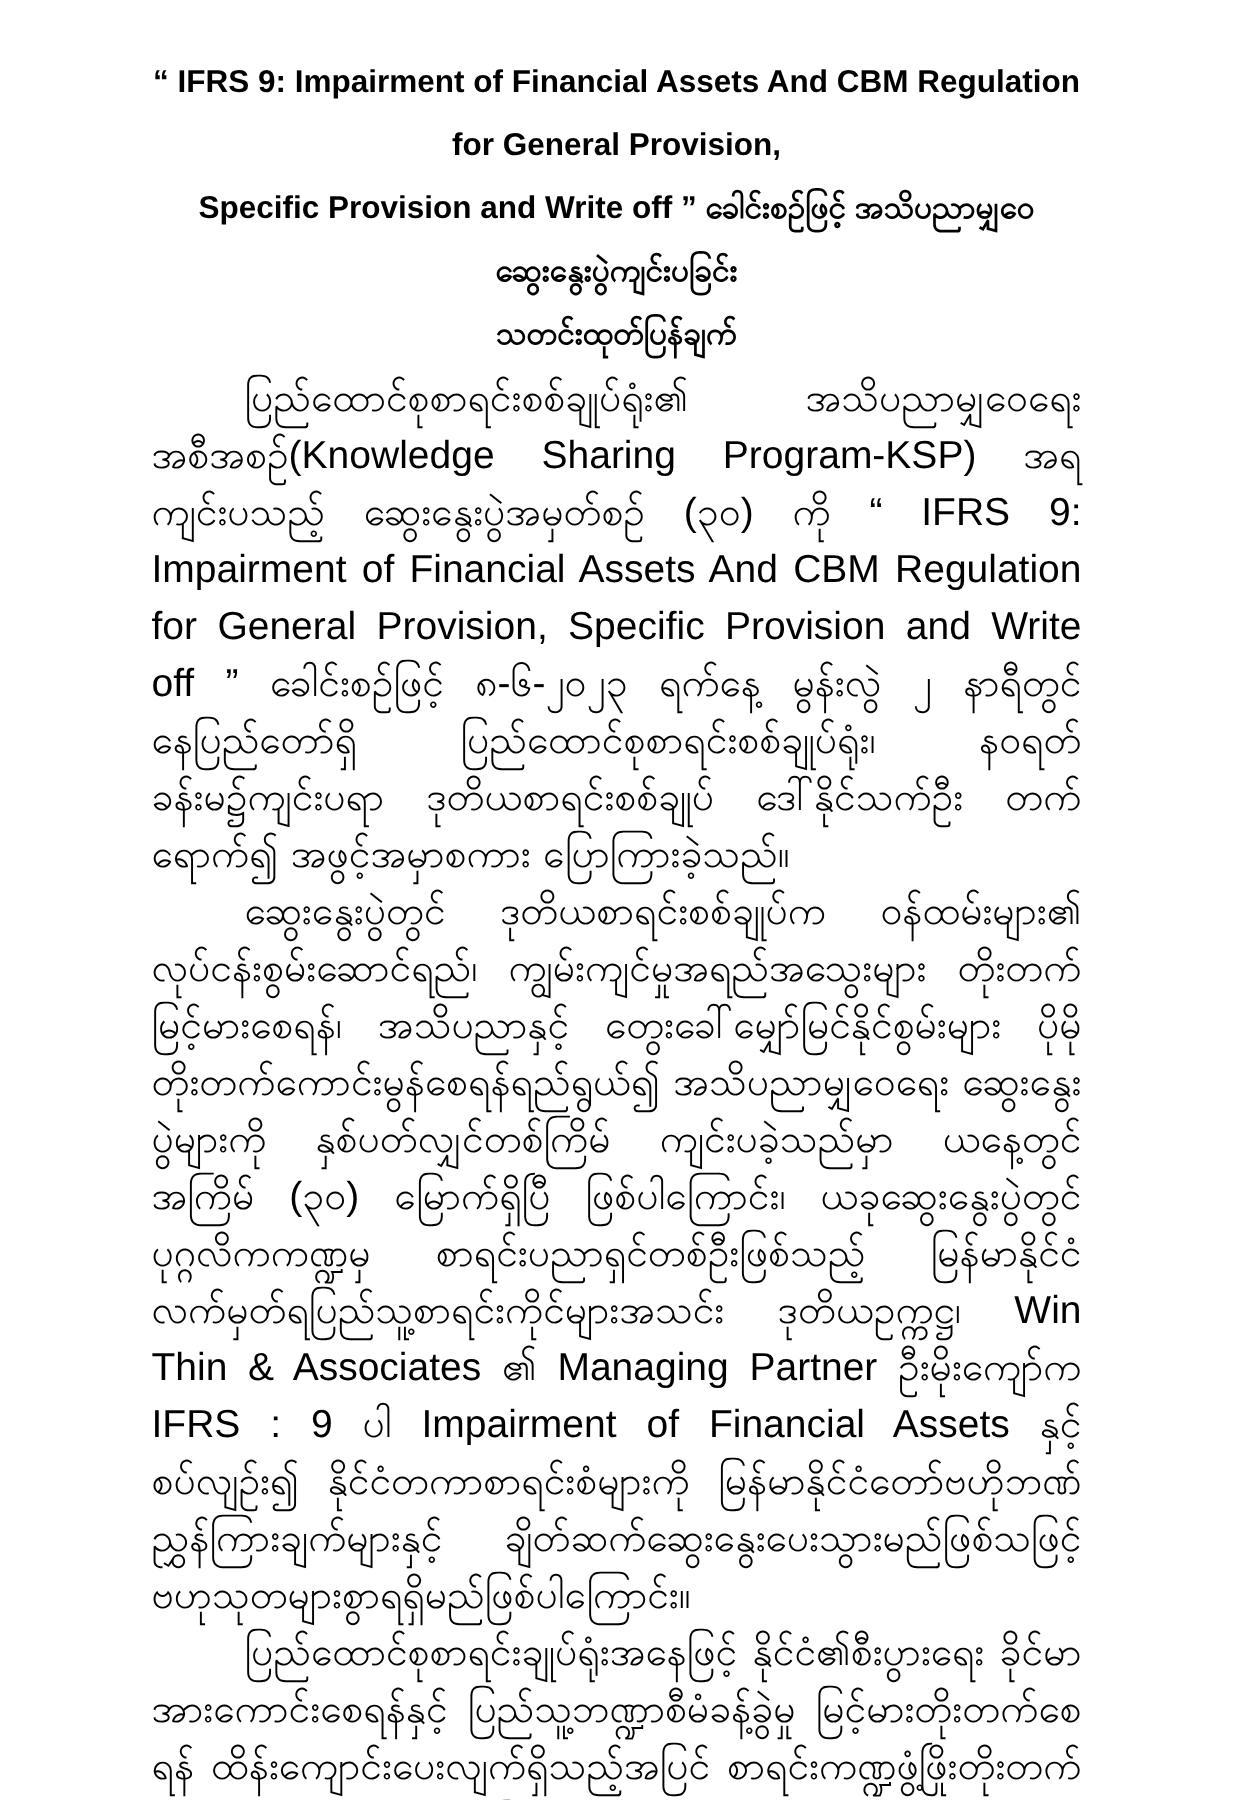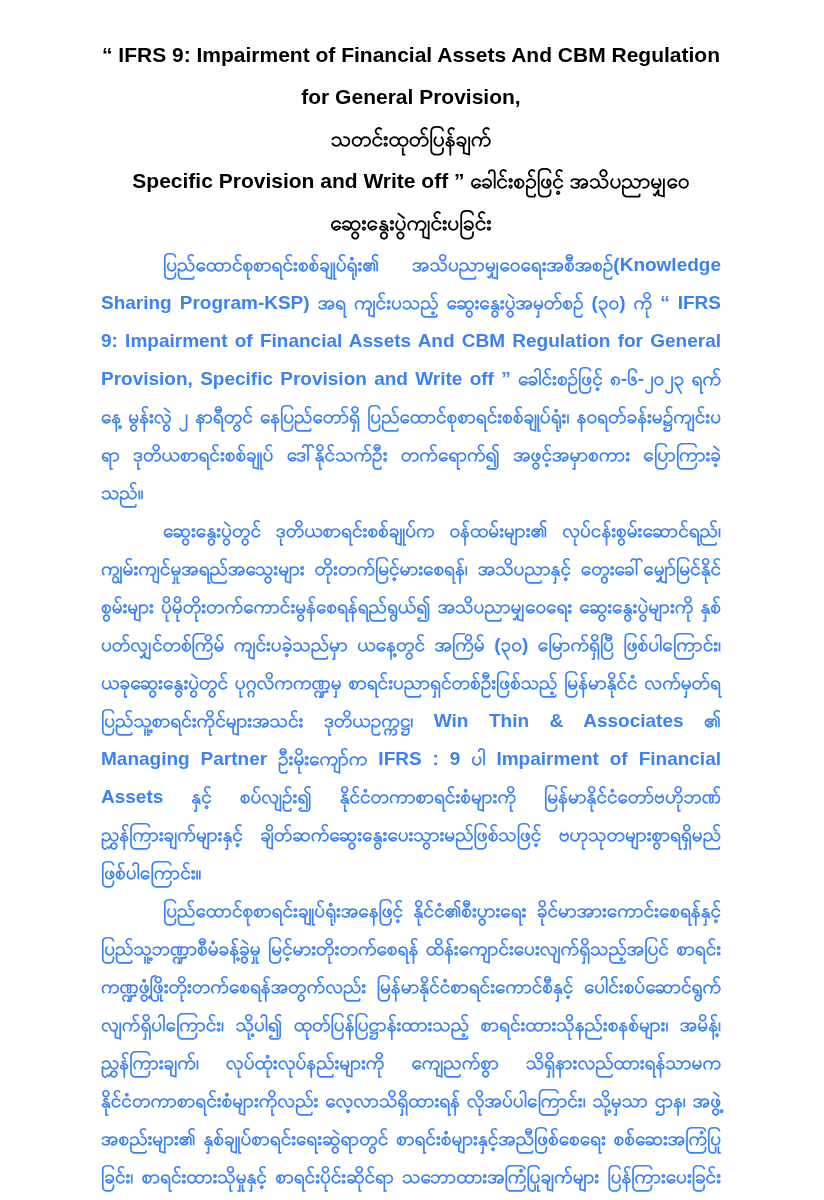--- a/index.html
+++ b/index.html
@@ -25,38 +25,38 @@
     font-weight: 700;
     text-align: center;
     line-height: 42px;
     color: #000000;
   }
   .doc-title .title-line {
     display: block;
   }
   .doc-body p {
     margin: 0;
-    font-size: 19px;
-    font-weight: 700;
+    font-size: 26px;
+    font-weight: 400;
     line-height: 38px;
     text-align: justify;
     text-indent: 62px;
-    color: #3b82f6;
+    color: #000000;
     word-spacing: 1px;
   }
 </style>
 </head>
 <body>
 
 <div class="page">
 
   <h1 class="doc-title">
     <span class="title-line">“ IFRS 9: Impairment of Financial Assets And CBM Regulation for General Provision,</span>
+    <span class="title-line">Specific Provision and Write off ” ခေါင်းစဉ်ဖြင့် အသိပညာမျှဝေဆွေးနွေးပွဲကျင်းပခြင်း</span>
     <span class="title-line">သတင်းထုတ်ပြန်ချက်</span>
-    <span class="title-line">Specific Provision and Write off ” ခေါင်းစဉ်ဖြင့် အသိပညာမျှဝေဆွေးနွေးပွဲကျင်းပခြင်း</span>
   </h1>
 
   <div class="doc-body">
     <p>ပြည်ထောင်စုစာရင်းစစ်ချုပ်ရုံး၏ အသိပညာမျှဝေရေးအစီအစဉ်(Knowledge Sharing Program-KSP) အရ ကျင်းပသည့် ဆွေးနွေးပွဲအမှတ်စဉ် (၃၀) ကို “ IFRS 9: Impairment of Financial Assets And CBM Regulation for General Provision, Specific Provision and Write off ” ခေါင်းစဉ်ဖြင့် ၈-၆-၂၀၂၃ ရက်နေ့ မွန်းလွဲ ၂ နာရီတွင် နေပြည်တော်ရှိ ပြည်ထောင်စုစာရင်းစစ်ချုပ်ရုံး၊ နဝရတ်ခန်းမ၌ကျင်းပရာ ဒုတိယစာရင်းစစ်ချုပ် ဒေါ်နိုင်သက်ဦး တက်ရောက်၍ အဖွင့်အမှာစကား ပြောကြားခဲ့သည်။</p>
     <p>ဆွေးနွေးပွဲတွင် ဒုတိယစာရင်းစစ်ချုပ်က ဝန်ထမ်းများ၏ လုပ်ငန်းစွမ်းဆောင်ရည်၊ ကျွမ်းကျင်မှုအရည်အသွေးများ တိုးတက်မြင့်မားစေရန်၊ အသိပညာနှင့် တွေးခေါ်မျှော်မြင်နိုင်စွမ်းများ ပိုမိုတိုးတက်ကောင်းမွန်စေရန်ရည်ရွယ်၍ အသိပညာမျှဝေရေး ဆွေးနွေးပွဲများကို နှစ်ပတ်လျှင်တစ်ကြိမ် ကျင်းပခဲ့သည်မှာ ယနေ့တွင် အကြိမ် (၃၀) မြောက်ရှိပြီ ဖြစ်ပါကြောင်း၊ ယခုဆွေးနွေးပွဲတွင် ပုဂ္ဂလိကကဏ္ဍမှ စာရင်းပညာရှင်တစ်ဦးဖြစ်သည့် မြန်မာနိုင်ငံ လက်မှတ်ရပြည်သူ့စာရင်းကိုင်များအသင်း ဒုတိယဥက္ကဋ္ဌ၊ Win Thin &amp; Associates ၏ Managing Partner ဦးမိုးကျော်က IFRS : 9 ပါ Impairment of Financial Assets နှင့် စပ်လျဉ်း၍ နိုင်ငံတကာစာရင်းစံများကို မြန်မာနိုင်ငံတော်ဗဟိုဘဏ် ညွှန်ကြားချက်များနှင့် ချိတ်ဆက်ဆွေးနွေးပေးသွားမည်ဖြစ်သဖြင့် ဗဟုသုတများစွာရရှိမည်ဖြစ်ပါကြောင်း။</p>
     <p>ပြည်ထောင်စုစာရင်းချုပ်ရုံးအနေဖြင့် နိုင်ငံ၏စီးပွားရေး ခိုင်မာအားကောင်းစေရန်နှင့် ပြည်သူ့ဘဏ္ဍာစီမံခန့်ခွဲမှု မြင့်မားတိုးတက်စေရန် ထိန်းကျောင်းပေးလျက်ရှိသည့်အပြင် စာရင်းကဏ္ဍဖွံ့ဖြိုးတိုးတက်စေရန်အတွက်လည်း မြန်မာနိုင်ငံစာရင်းကောင်စီနှင့် ပေါင်းစပ်ဆောင်ရွက်လျက်ရှိပါကြောင်း၊ သို့ပါ၍ ထုတ်ပြန်ပြဋ္ဌာန်းထားသည့် စာရင်းထားသိုနည်းစနစ်များ၊ အမိန့်၊ ညွှန်ကြားချက်၊ လုပ်ထုံးလုပ်နည်းများကို ကျေညက်စွာ သိရှိနားလည်ထားရန်သာမက နိုင်ငံတကာစာရင်းစံများကိုလည်း လေ့လာသိရှိထားရန် လိုအပ်ပါကြောင်း၊ သို့မှသာ ဌာန၊ အဖွဲ့အစည်းများ၏ နှစ်ချုပ်စာရင်းရေးဆွဲရာတွင် စာရင်းစံများနှင့်အညီဖြစ်စေရေး စစ်ဆေးအကြံပြုခြင်း၊ စာရင်းထားသိုမှုနှင့် စာရင်းပိုင်းဆိုင်ရာ သဘောထားအကြံပြုချက်များ ပြန်ကြားပေးခြင်းတို့တွင် အထောက်အကူပြုနိုင်မည် ဖြစ်ပါကြောင်း၊ သို့ပါ၍ ဆွေးနွေးပွဲတက်ရောက်လာသူများအနေဖြင့် ယနေ့ဆွေးနွေးမည့် အကြောင်းအရာများအား အလေးထားလေ့လာမှတ်သားခြင်းနှင့် သိလိုသည်များကို မေးမြန်းဆွေးနွေးခြင်းတို့ကို စိတ်ပါဝင်စားစွာ ဆောင်ရွက်ကြစေလိုပါကြောင်း တိုက်တွန်းပြောကြားခဲ့သည်။</p>
   </div>
 
 </div>
 

